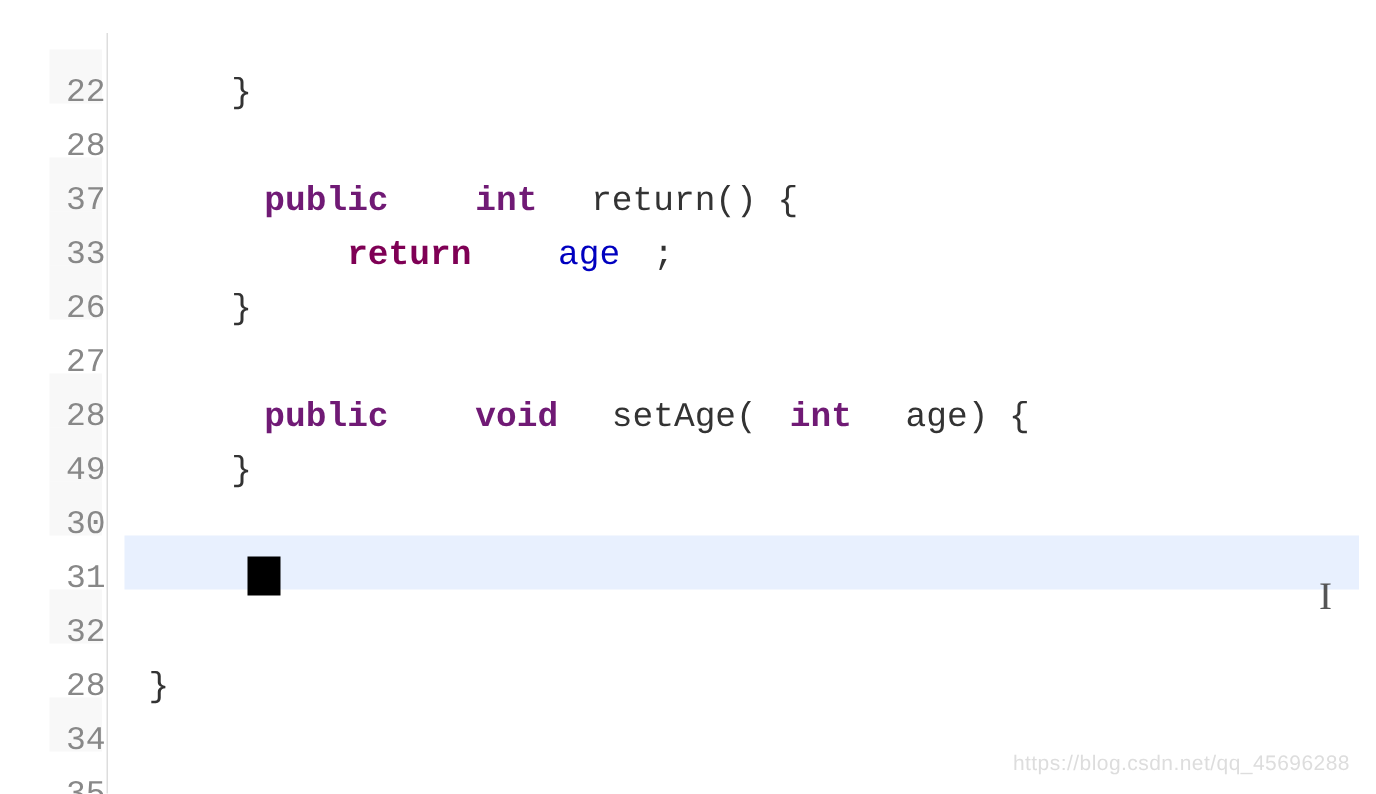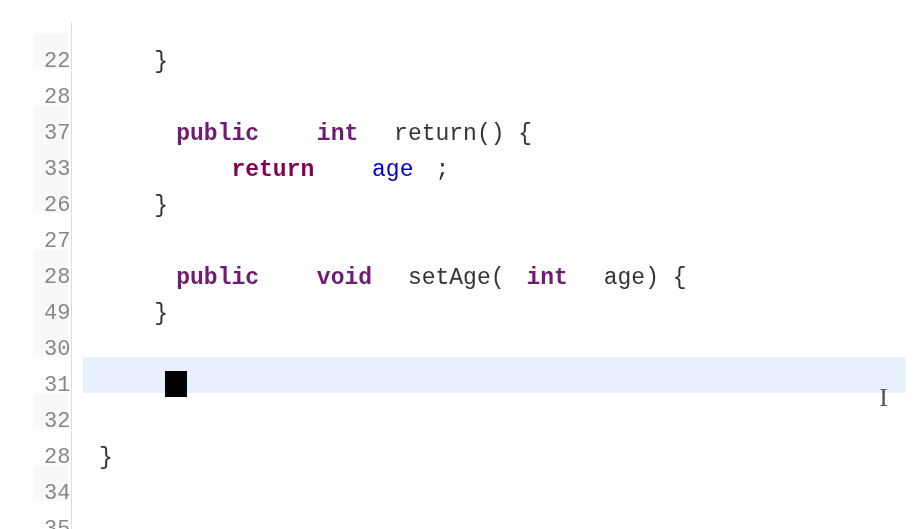--- a/index.html
+++ b/index.html
@@ -105,13 +105,14 @@
   <div class="code-line"></div>
   <div class="code-line"><span class="plain">    </span><span class="kw">public</span><span class="plain"> </span><span class="kw">void</span><span class="plain"> setAge(</span><span class="kw">int</span><span class="plain"> age) {</span></div>
   <div class="code-line"><span class="plain">    }</span></div>
   <div class="code-line"></div>
   <div class="code-line current"><span class="plain">    </span><span class="text-cursor"></span></div>
   <div class="code-line"></div>
   <div class="code-line"><span class="plain">}</span></div>
   <div class="code-line"></div>
 
   <div class="ibeam">I</div>
+  <div class="watermark">https://blog.csdn.net/qq_45696288</div>
 </div>
 
 </body></html>

